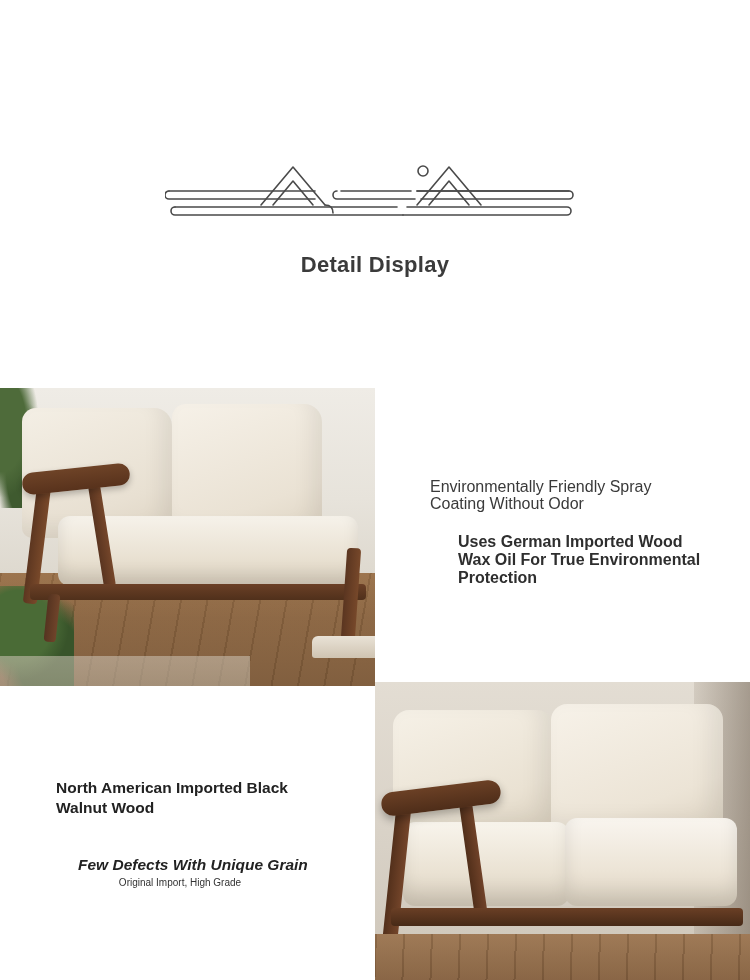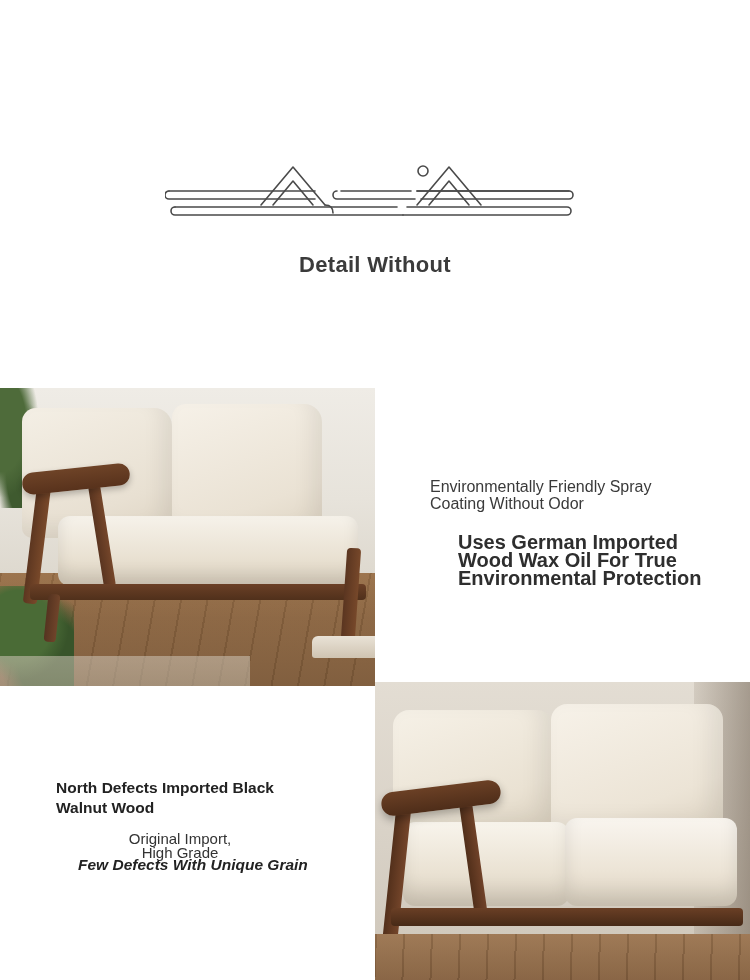--- a/index.html
+++ b/index.html
@@ -230,36 +230,37 @@
     text-align: center;
   }
 
   .line-sm {
     font-size: 16px;
     line-height: 17px;
     color: #3a3a3a;
     font-weight: normal;
   }
   .line-md {
-    font-size: 20px;
+    font-size: 16px;
     line-height: 18px;
     color: #2e2e2e;
     font-weight: bold;
   }
   .line-lg {
     font-size: 15.5px;
     line-height: 20px;
     color: #222222;
     font-weight: bold;
   }
   .line-xs {
-    font-size: 15px;
+    font-size: 10px;
     line-height: 14px;
     color: #333333;
     font-weight: normal;
+    margin-top: 44px;
   }
   
   .ghost-bar {
     position: absolute;
     background: #f2f2f2;
     z-index: -1;
   }
   .g1 { left: 492px; top: 476px; width: 200px; height: 32px; }
   .g2 { left: 520px; top: 528px; width: 168px; height: 32px; }
   .g3 { left: 190px; top: 776px; width: 126px; height: 30px; }
@@ -291,21 +292,21 @@
 
         <circle cx="258" cy="16" r="5"></circle>
 
         <path d="M252 36 H404"></path>
         <path d="M252 36 H404 a4 4 0 0 1 0 8 H256"></path>
         <path d="M238 60 H402 a4 4 0 0 0 0 -8 H242"></path>
       </g>
     </svg>
   </div>
 
-  <div class="section-title">Detail Without</div>
+  <div class="section-title">Detail Display</div>
 
   <div class="photo photo-1">
     <div class="p1-wall"></div>
     <div class="p1-floor"></div>
     <div class="p1-plantL"></div>
     <div class="p1-plantB"></div>
     <div class="p1-backcush-a"></div>
     <div class="p1-backcush-b"></div>
     <div class="p1-seat"></div>
     <div class="p1-armleg"></div>
@@ -334,19 +335,19 @@
 
   <div class="ghost-bar g1"></div>
   <div class="ghost-bar g2"></div>
   <div class="ghost-bar g3"></div>
   <div class="ghost-bar g4"></div>
 
   <div class="txt-block t-right-1 line-sm">Environmentally Friendly Spray Coating Without Odor</div>
 
   <div class="txt-block t-right-2 line-md">Uses German Imported Wood Wax Oil For True Environmental Protection</div>
 
-  <div class="txt-block t-left-1 line-lg">North Defects Imported Black Walnut Wood</div>
+  <div class="txt-block t-left-1 line-lg">North American Imported Black Walnut Wood</div>
 
   <div class="txt-block t-left-sub line-xs">Original Import, High Grade</div>
 
   <div class="txt-block t-left-2 line-lg">Few Defects With Unique Grain</div>
 
 </div>
 
 </body></html>

